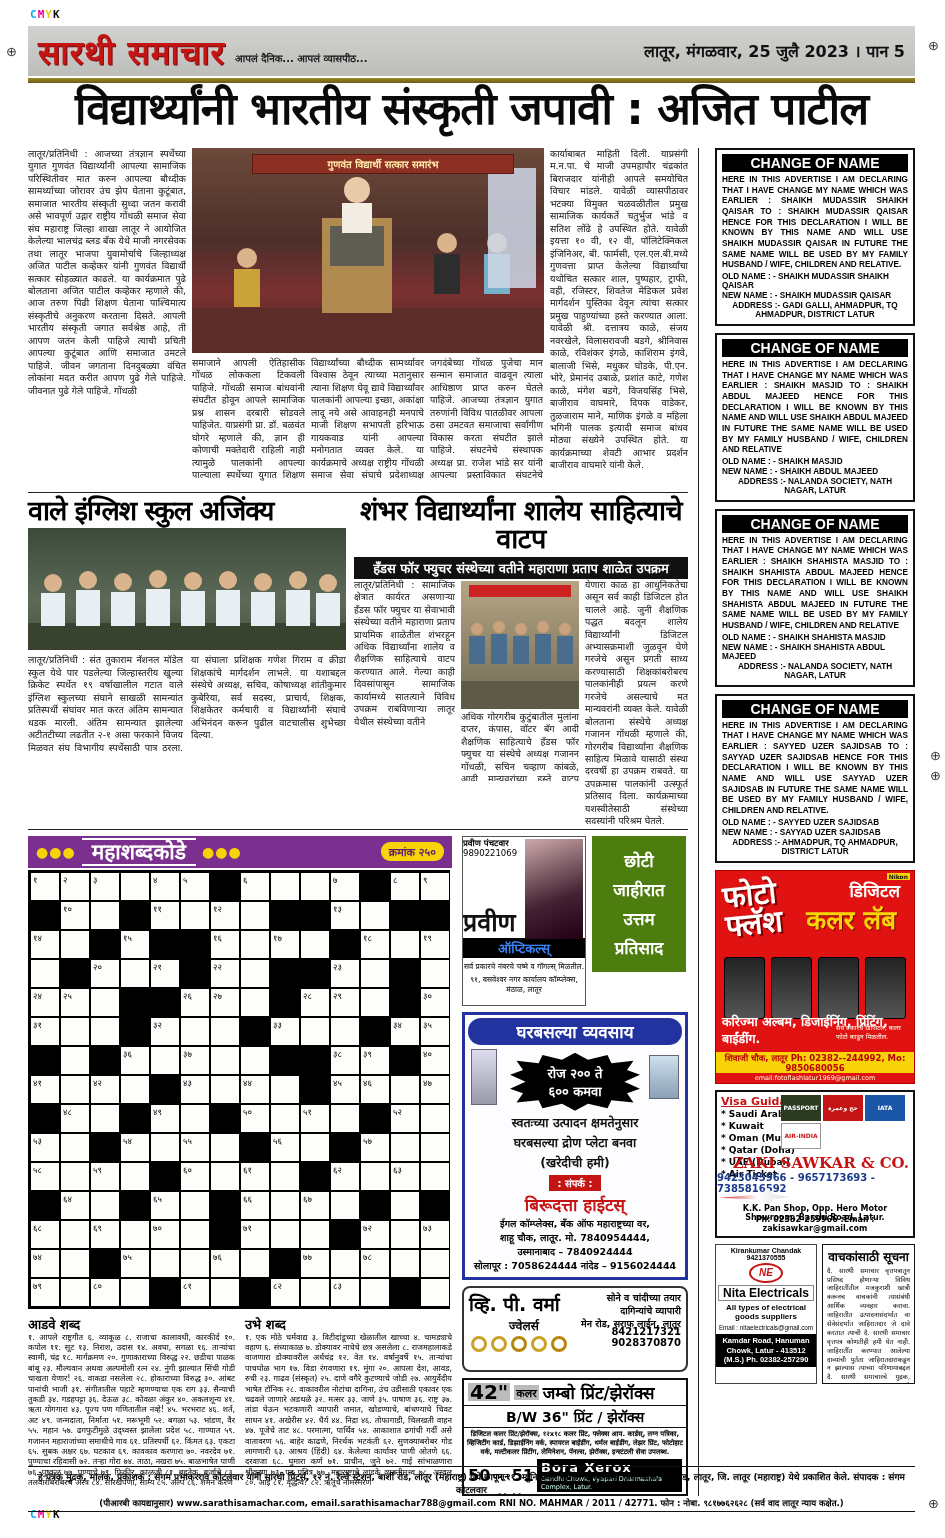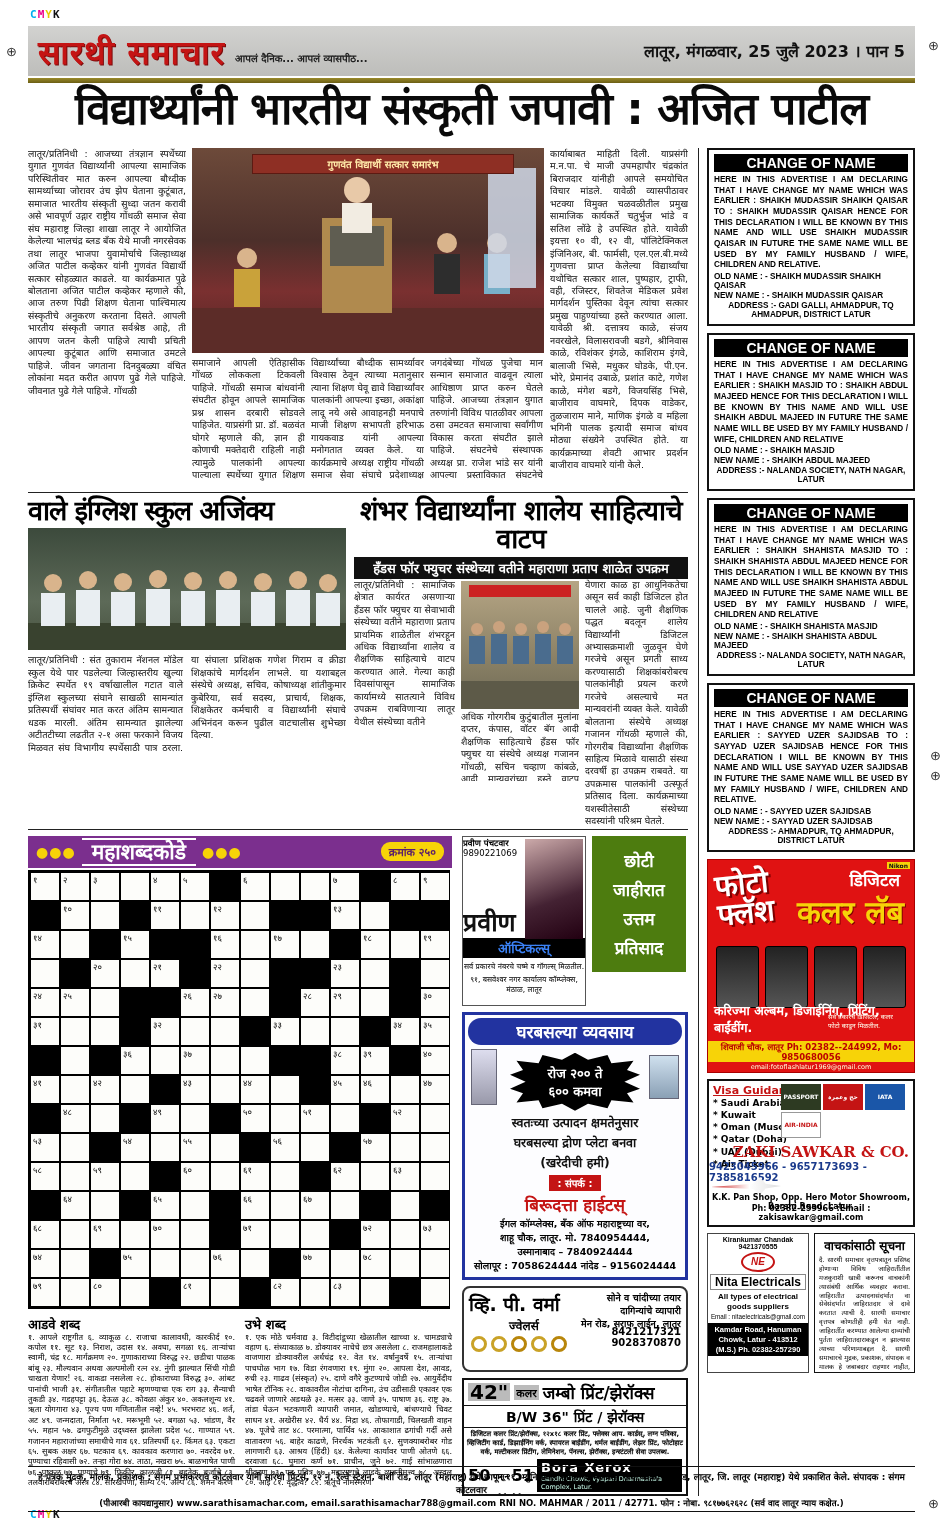--- a/index.html
+++ b/index.html
@@ -17,21 +17,21 @@
   .mast-tagline { font-size:10px; color:#222; margin-left:10px; margin-top:14px; font-weight:bold; }
   .mast-date { margin-left:auto; font-size:16px; font-weight:800; color:#111; }
   .gold-rule { position:absolute; left:28px; top:78px; width:887px; height:5px; background:linear-gradient(180deg,#9a8a2a,#6b5e14); }
 
   .main-headline { position:absolute; left:28px; top:86px; width:887px; text-align:center;
     font-size:44px; font-weight:800; color:#0a0a0a; letter-spacing:-1px; line-height:1.05; }
 
   
   .content { position:absolute; left:28px; top:148px; width:887px; display:flex; gap:10px; }
   .left-zone { width:660px; }
-  .right-rail { width:217px; border-left:1.5px solid #222; padding-left:8px; }
+  .right-rail { width:217px; border-left:1.5px solid #222; padding-left:16px; }
 
   .bodytext { font-size:9.3px; line-height:1.34; text-align:justify; color:#111; overflow:hidden; }
 
   
   .art-top { display:flex; gap:6px; border-bottom:1.5px solid #222; padding-bottom:6px; }
   .art-top .colL { width:158px; height:338px; }
   .art-top .mid { width:352px; }
   .art-top .colR { width:138px; height:338px; }
   .photo-main { width:352px; height:205px; position:relative; background:linear-gradient(180deg,#6d4a3a 0%,#4c2f2a 45%,#7a3030 70%,#512524 100%); overflow:hidden; }
   .photo-main .banner { position:absolute; top:6px; left:60px; right:30px; background:#8e2f24; color:#ffe9a8; font-size:10px; font-weight:bold; text-align:center; padding:2px 0; border:1px solid #5c1a12; }
@@ -115,21 +115,21 @@
   
   .con-box { border:2px solid #111; margin-bottom:7px; padding:4px 5px 5px 5px; background:#fff; }
   .con-title { background:#000; color:#fff; text-align:center; font-size:14px; font-weight:800; font-family:"Liberation Sans", sans-serif; padding:1px 0; margin-bottom:3px; }
   .con-body { font-size:8.2px; font-weight:bold; line-height:1.3; text-align:justify; font-family:"Liberation Sans", sans-serif; }
   .con-line { font-size:8.2px; font-weight:bold; font-family:"Liberation Sans", sans-serif; margin-top:1px; }
   .con-line.center { text-align:center; }
 
   .ad-flash { background:#e01212; height:214px; position:relative; color:#fff; overflow:hidden; margin-bottom:6px; border:1px solid #a00; }
   .ad-flash .fb1 { position:absolute; left:8px; top:10px; font-size:30px; font-weight:800; color:#fff; text-shadow:2px 2px 0 #7d0000; transform:rotate(-6deg); line-height:0.95; }
   .ad-flash .fr1 { position:absolute; right:14px; top:8px; font-size:17px; font-weight:800; color:#fff; }
-  .ad-flash .fr2 { position:absolute; right:10px; top:30px; font-size:31px; font-weight:800; color:#f7d308; text-shadow:1px 1px 0 #7d0000; }
+  .ad-flash .fr2 { position:absolute; right:18px; top:30px; font-size:26px; font-weight:800; color:#f7d308; text-shadow:1px 1px 0 #7d0000; }
   .ad-flash .nikon { position:absolute; right:4px; top:2px; background:#f7d308; color:#111; font-size:6px; font-weight:bold; padding:0 2px; }
   .ad-flash .cams { position:absolute; left:8px; top:86px; right:8px; height:62px; display:flex; gap:6px; }
   .ad-flash .cam { background:linear-gradient(180deg,#222,#555); border:1px solid #000; flex:1; border-radius:3px; }
   .ad-flash .fmid { position:absolute; left:120px; top:152px; right:8px; font-size:6.5px; color:#ffe; }
   .ad-flash .fserv { position:absolute; left:6px; bottom:36px; font-size:12.5px; font-weight:800; color:#fff; }
   .ad-flash .faddr { position:absolute; left:0; bottom:10px; width:100%; background:#f7d308; color:#b00; font-size:8.5px; font-weight:800; text-align:center; }
   .ad-flash .femail { position:absolute; left:0; bottom:1px; width:100%; font-size:6.5px; text-align:center; color:#ffd; }
 
   .ad-zaki { border:2px solid #111; height:148px; position:relative; padding:3px 4px; margin-bottom:6px; overflow:hidden; }
   .ad-zaki .vtitle { color:#c41414; font-size:11px; font-weight:800; text-decoration:underline; }

